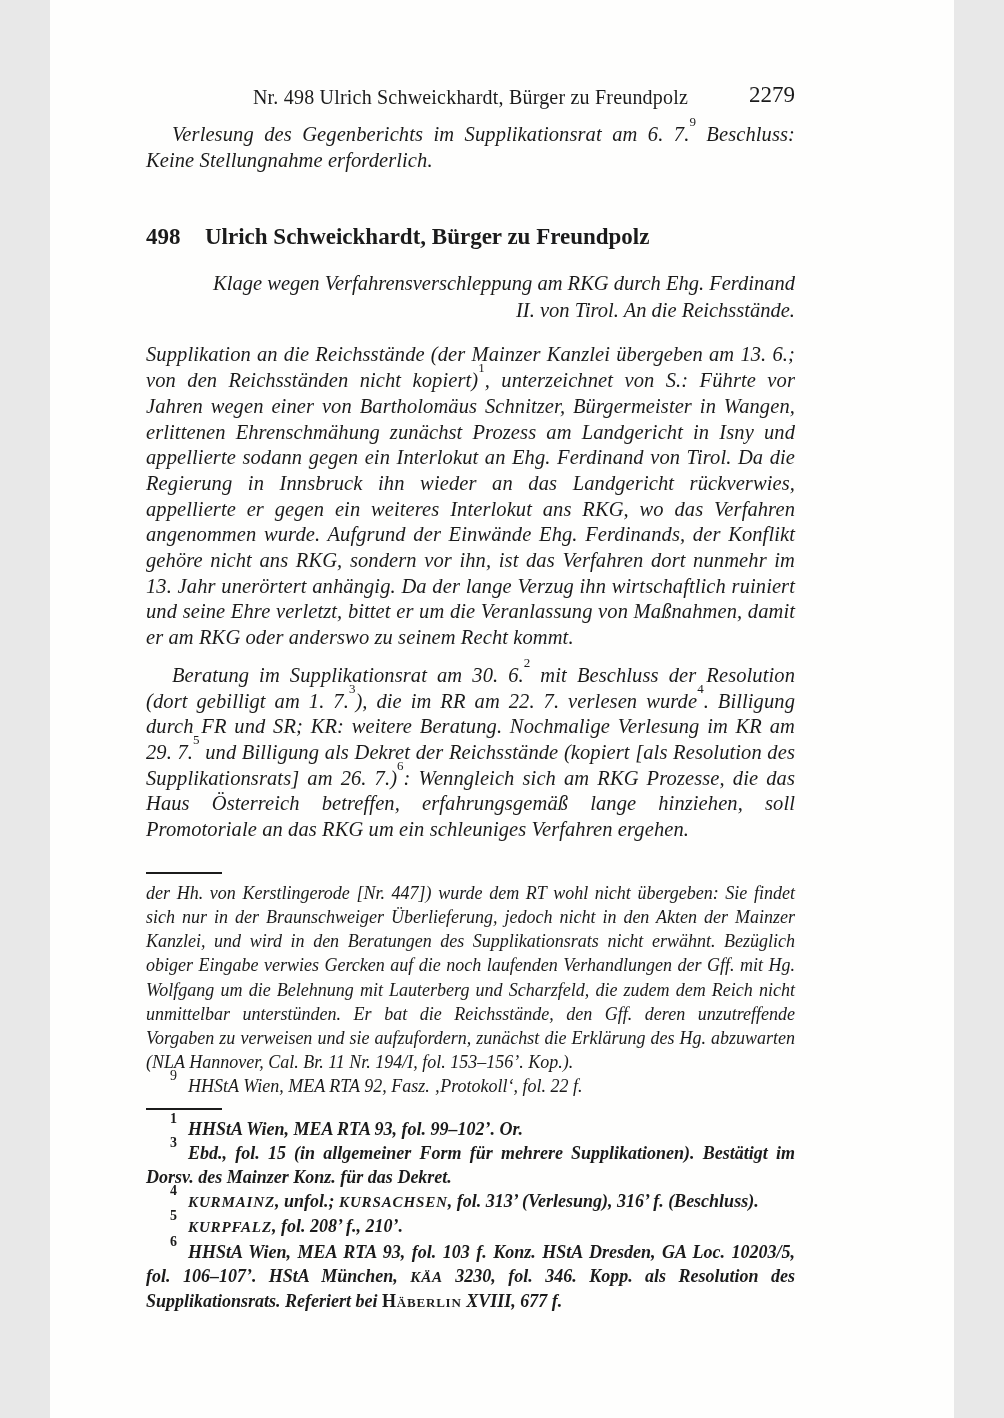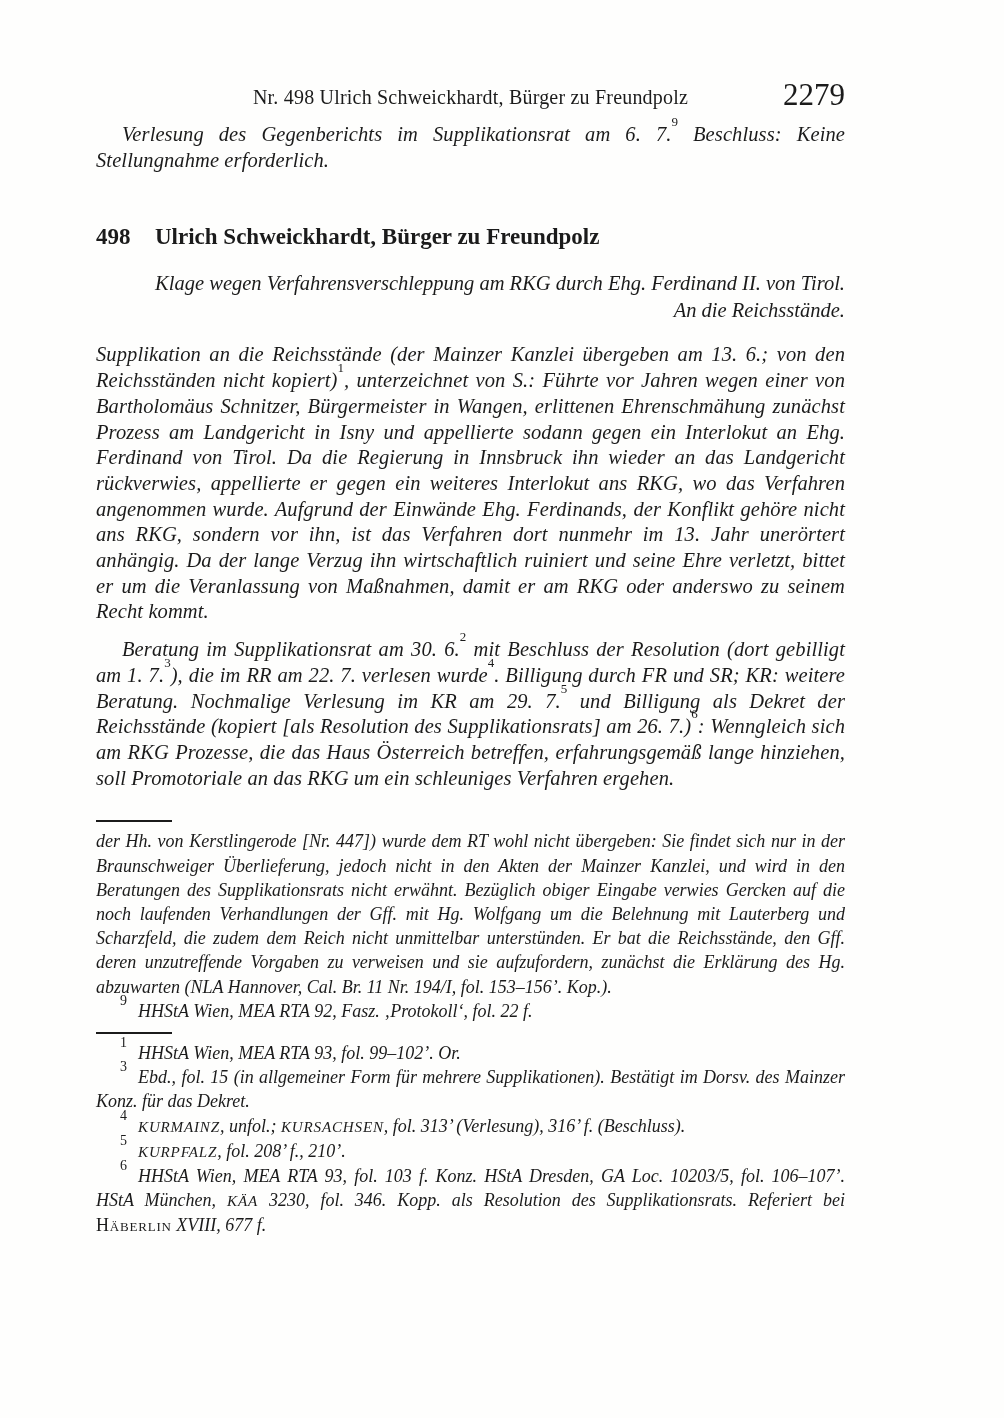--- a/index.html
+++ b/index.html
@@ -2,21 +2,21 @@
 <html><head>
 <meta charset="utf-8">
 <style>
   html, body {
     margin: 0;
     padding: 0;
     background: #e8e8e8;
   }
   .page {
     position: relative;
-    width: 1004px;
+    width: 904px;
     height: 1418px;
     margin: 0 auto;
     background: #fefefd;
     color: #1b1b1b;
     box-sizing: border-box;
     padding: 84px 159px 0 96px;
     font-family: "Liberation Serif", "DejaVu Serif", serif;
     overflow: hidden;
   }
 
@@ -29,21 +29,21 @@
     font-style: normal;
   }
   .rh-title {
     text-align: center;
     letter-spacing: 0.2px;
   }
   .rh-page {
     position: absolute;
     right: 0;
     top: -2px;
-    font-size: 31px;
+    font-size: 23px;
     font-family: Liberation Serif, serif;
   }
 
   
   .body-para {
     margin: 0;
     font-style: italic;
     font-size: 20.5px;
     line-height: 25.7px;
     text-align: justify;
@@ -94,21 +94,21 @@
   .rule-prev { margin-top: 29px; }
   .rule-entry { margin-top: 9px; }
 
   .footnotes {
     font-style: italic;
     font-size: 18px;
     line-height: 24.2px;
     text-align: justify;
   }
   .footnotes-prev { margin-top: 7px; }
-  .footnotes-entry { margin-top: 7px; }
+  .footnotes-entry { margin-top: 7px; font-weight: bold; }
 
   .fn-para { margin: 0; }
   .fn-item { margin: 0; text-indent: 24px; }
 
   sup.fn-num {
     font-style: normal;
     font-size: 14px;
     line-height: 0;
     position: relative;
     top: -5px;

